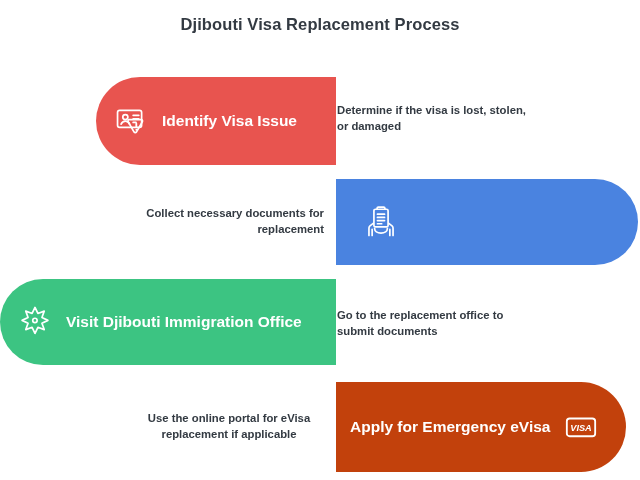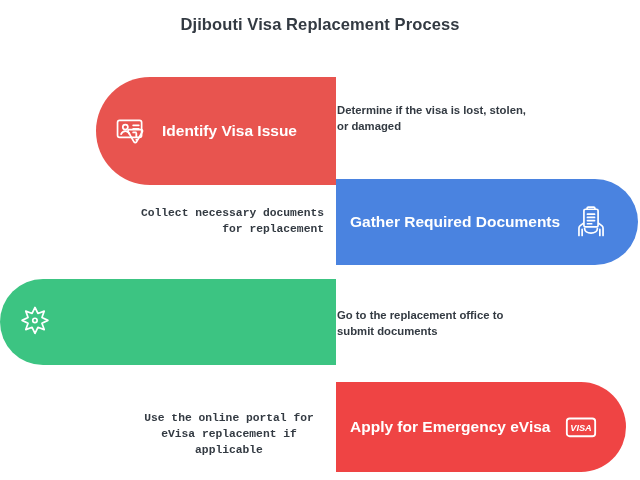--- a/index.html
+++ b/index.html
@@ -90,72 +90,71 @@
     line-height: 1.42;
     width: 190px;
   }
   .desc.to-right {
     left: 337px;
     text-align: left;
   }
   .desc.to-left {
     right: 316px;
     text-align: right;
-    font-family: Liberation Mono, monospace;
   }
 </style>
 </head>
 <body>
 
 <div id="infographic">
 
   <div class="page-title">Djibouti Visa Replacement Process</div>
 
   <div id="steps-root">
       <div class="step-row">
-        <div class="bar left" style="background: rgb(232, 84, 79); top: 70px; height: 108px; width: 240px;">
+        <div class="bar left" style="background: rgb(232, 84, 79); top: 70px; height: 88px; width: 240px;">
           <svg viewBox="0 0 48 48" class="bar-icon" fill="none" stroke="#ffffff" stroke-width="2.4" stroke-linecap="round" stroke-linejoin="round">
             <rect x="5" y="9" width="34" height="24" rx="3"></rect>
             <circle cx="16" cy="18.5" r="3.6"></circle>
             <path d="M10 28.5c1.2-3 3.6-4.4 6-4.4s4.8 1.4 6 4.4"></path>
             <path d="M27 16h8M27 21h8M27 26h4"></path>
             <path d="M30 43l-8.4-14.6a1.9 1.9 0 0 1 1.6-2.9h16.8a1.9 1.9 0 0 1 1.6 2.9L33.2 43a1.9 1.9 0 0 1-3.2 0z" transform="translate(-1.6,-3.4)" fill="none"></path>
             <path d="M31.5 27.5v5.2M31.5 36.3v0.1" stroke-width="2.6"></path>
           </svg>
           <span class="bar-label">Identify Visa Issue</span>
         </div>
         <div class="desc to-right" style="top: 95px;">Determine if the visa is lost, stolen, or damaged</div>
       </div>
       <div class="step-row">
         <div class="bar right" style="background: rgb(74, 131, 224); top: 172px; height: 86px; width: 302px;">
-          <span class="bar-label">Gather Required Documents</span>
           <svg viewBox="0 0 48 48" class="bar-icon" fill="none" stroke="#ffffff" stroke-width="2.4" stroke-linecap="round" stroke-linejoin="round">
             <rect x="14" y="6" width="20" height="25" rx="2.2"></rect>
             <path d="M18.5 6V4.4A1.6 1.6 0 0 1 20.1 3h7.8a1.6 1.6 0 0 1 1.6 1.4V6"></path>
             <path d="M19 13h10M19 17.5h10M19 22h10M19 26.5h6"></path>
             <path d="M13 26l-4.6 3.4A4 4 0 0 0 7 32.8V43"></path>
             <path d="M11.5 43V34.5"></path>
             <path d="M35 26l4.6 3.4a4 4 0 0 1 1.4 3.4V43"></path>
             <path d="M36.5 43V34.5"></path>
             <path d="M15 33c0 4 3.8 6.6 9 6.6s9-2.6 9-6.6"></path>
           </svg>
         </div>
         <div class="desc to-left" style="top: 198px;">Collect necessary documents for replacement</div>
       </div>
       <div class="step-row">
         <div class="bar left" style="background: rgb(60, 196, 130); top: 272px; height: 86px; width: 336px;">
           <svg viewBox="0 0 48 48" class="bar-icon" fill="none" stroke="#ffffff" stroke-width="2.4" stroke-linecap="round" stroke-linejoin="round">
             <path d="M24 3.5l4.1 8.4 8.9-3.2-3.2 8.9 8.4 4.1-8.4 4.1 3.2 8.9-8.9-3.2L24 40l-4.1-8.5-8.9 3.2 3.2-8.9L5.8 21.7l8.4-4.1-3.2-8.9 8.9 3.2z" stroke-width="2.4"></path>
             <circle cx="23.9" cy="21.8" r="3.1"></circle>
           </svg>
+          <span class="bar-label">Visit Djibouti Immigration Office</span>
         </div>
         <div class="desc to-right" style="top: 300px;">Go to the replacement office to submit documents</div>
       </div>
       <div class="step-row">
-        <div class="bar right" style="background: #ef4444; top: 375px; height: 90px; width: 290px;">
+        <div class="bar right" style="background: #c2410c; top: 375px; height: 90px; width: 290px;">
           <span class="bar-label">Apply for Emergency eVisa</span>
           <svg viewBox="0 0 48 48" class="bar-icon" fill="none" stroke="#ffffff" stroke-width="2.4" stroke-linecap="round" stroke-linejoin="round">
             <rect x="4" y="12" width="40" height="25" rx="4" stroke-width="2.6"></rect>
             <text x="24" y="29.5" text-anchor="middle" fill="#ffffff" stroke="none" font-size="13" font-weight="bold" font-style="italic" font-family="&quot;Liberation Sans&quot;, sans-serif">VISA</text>
           </svg>
         </div>
         <div class="desc to-left" style="top: 403px; text-align: center;">Use the online portal for eVisa replacement if applicable</div>
       </div>
     </div>
 

